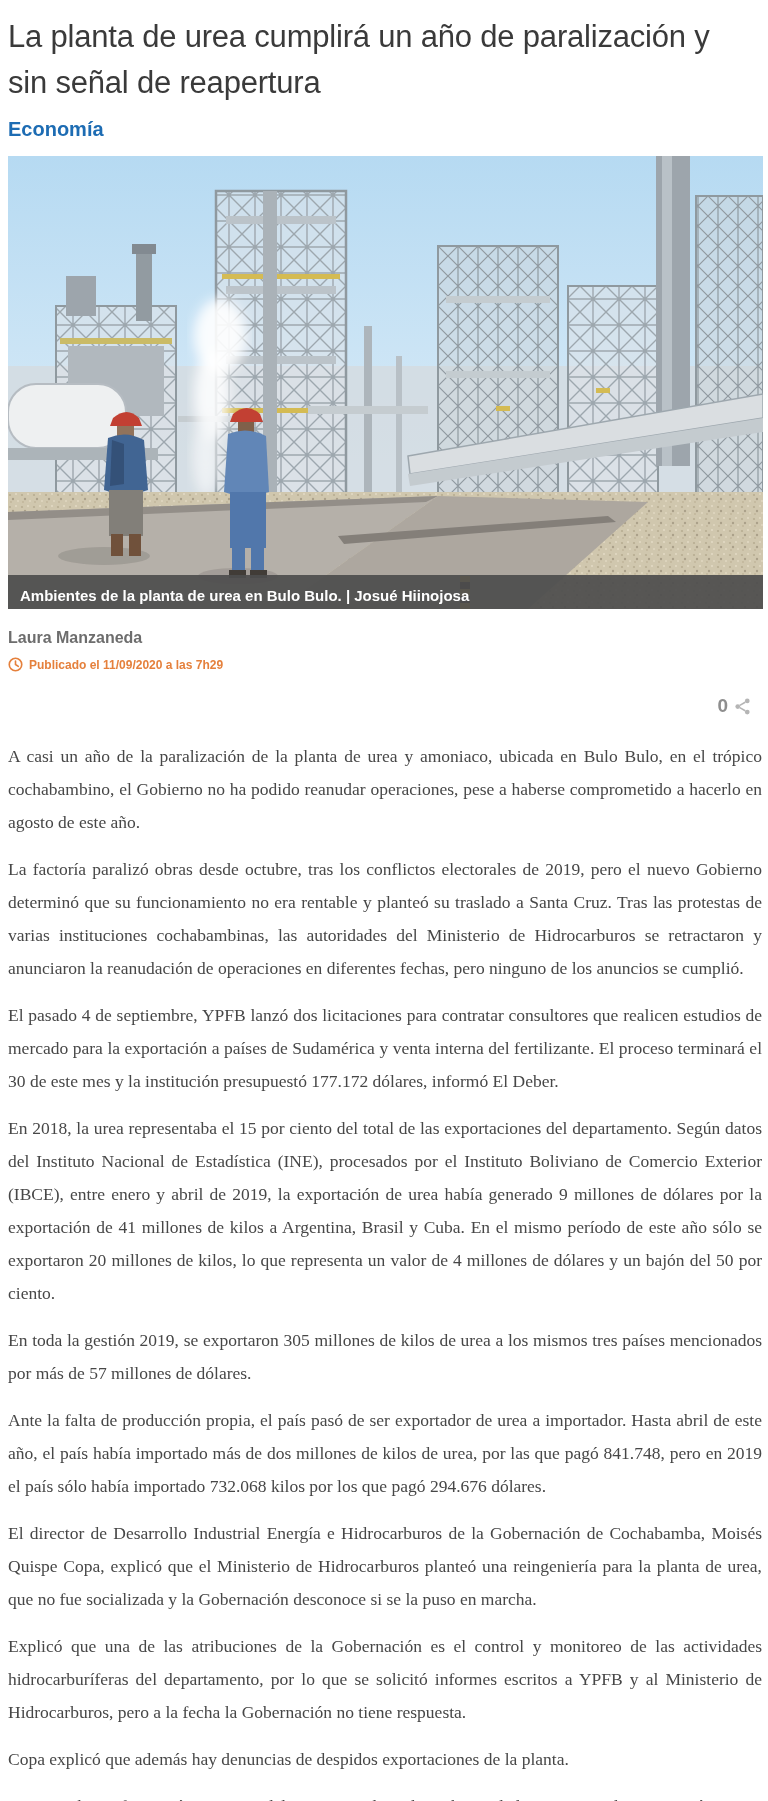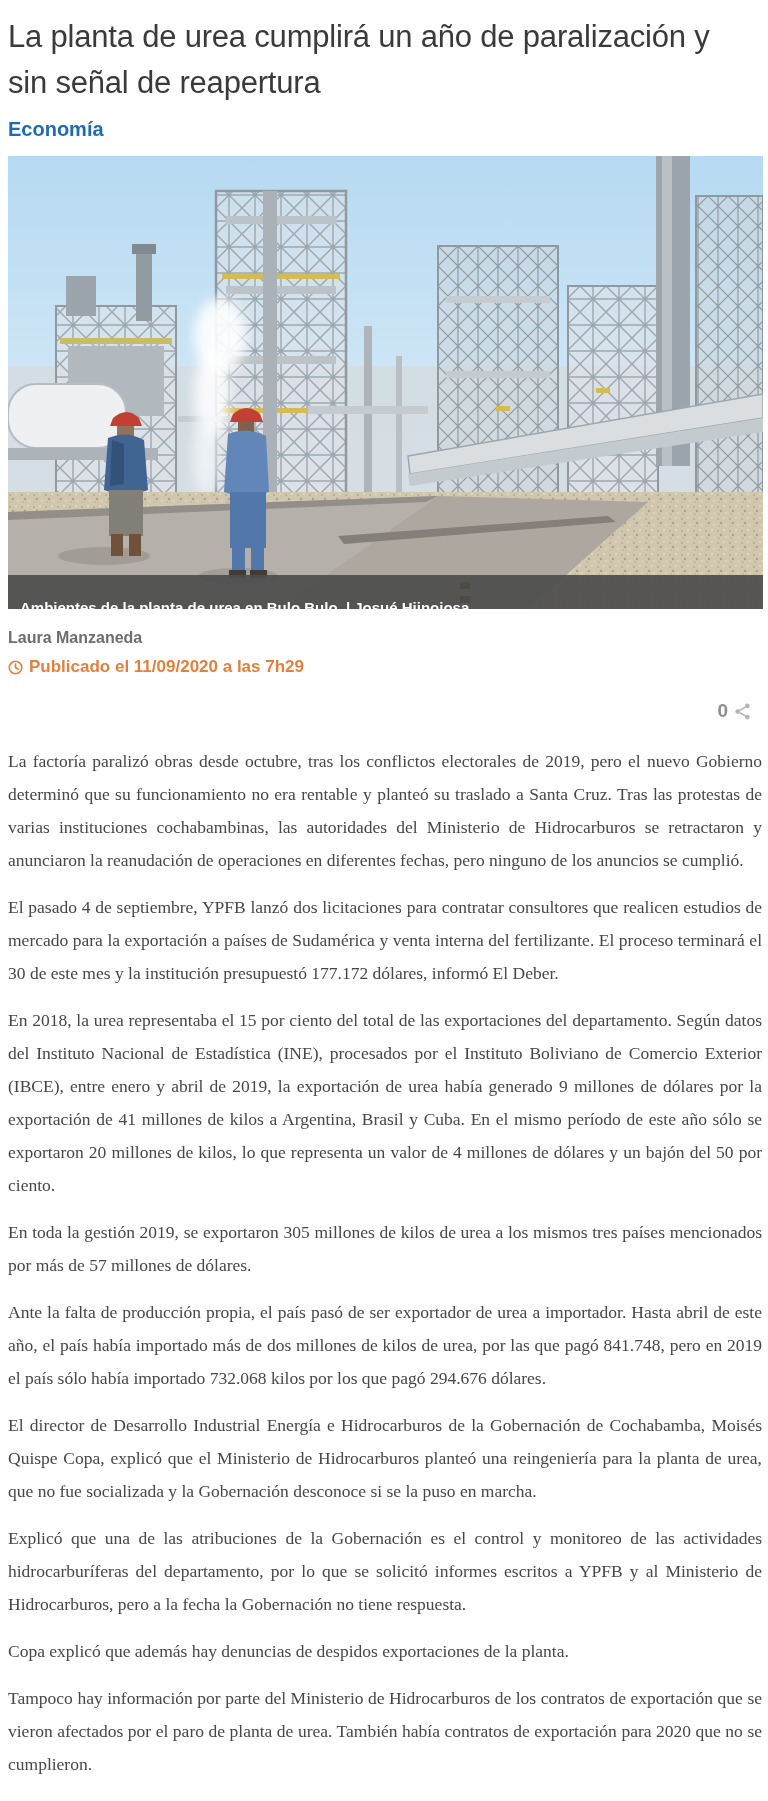--- a/index.html
+++ b/index.html
@@ -41,40 +41,40 @@
   .hero svg { display: block; width: 100%; height: 100%; }
   .caption-bar {
     position: absolute;
     left: 0; right: 0; bottom: 0;
     height: 34px;
     background: rgba(77, 77, 77, 0.93);
     color: #ffffff;
     font-size: 15px;
     font-weight: 700;
     line-height: 34px;
-    padding: 16px 12px;
+    padding: 4px 12px;
     white-space: nowrap;
     overflow: hidden;
   }
 
   
   .byline { margin-top: 20px; }
   .author {
     color: #6d6d6d;
     font-size: 16px;
     font-weight: 700;
     margin-bottom: 10px;
     margin-top: 8px;
   }
   .pubdate {
     display: flex;
     align-items: center;
     gap: 6px;
     color: #e5803c;
-    font-size: 17px;
+    font-size: 12px;
     font-weight: 700;
   }
   .pubdate svg { flex: 0 0 auto; }
 
   .share-row {
     display: flex;
     justify-content: flex-end;
     align-items: center;
     gap: 5px;
     margin: 22px 10px 6px 0;
@@ -245,20 +245,21 @@
       <svg width="19" height="19" viewBox="0 0 24 24" aria-hidden="true">
         <circle cx="18" cy="5" r="3" fill="#b5b5b5"></circle>
         <circle cx="6" cy="12" r="3" fill="#b5b5b5"></circle>
         <circle cx="18" cy="19" r="3" fill="#b5b5b5"></circle>
         <path d="M8.6 10.6 L15.4 6.6 M8.6 13.4 L15.4 17.4" stroke="#b5b5b5" stroke-width="2" fill="none"></path>
       </svg>
     </span>
   </div>
 
   <div class="article-body">
+    <p>A casi un año de la paralización de la planta de urea y amoniaco, ubicada en Bulo Bulo, en el trópico cochabambino, el Gobierno no ha podido reanudar operaciones, pese a haberse comprometido a hacerlo en agosto de este año.</p>
     <p>La factoría paralizó obras desde octubre, tras los conflictos electorales de 2019, pero el nuevo Gobierno determinó que su funcionamiento no era rentable y planteó su traslado a Santa Cruz. Tras las protestas de varias instituciones cochabambinas, las autoridades del Ministerio de Hidrocarburos se retractaron y anunciaron la reanudación de operaciones en diferentes fechas, pero ninguno de los anuncios se cumplió.</p>
     <p>El pasado 4 de septiembre, YPFB lanzó dos licitaciones para contratar consultores que realicen estudios de mercado para la exportación a países de Sudamérica y venta interna del fertilizante. El proceso terminará el 30 de este mes y la institución presupuestó 177.172 dólares, informó El Deber.</p>
     <p>En 2018, la urea representaba el 15 por ciento del total de las exportaciones del departamento. Según datos del Instituto Nacional de Estadística (INE), procesados por el Instituto Boliviano de Comercio Exterior (IBCE), entre enero y abril de 2019, la exportación de urea había generado 9 millones de dólares por la exportación de 41 millones de kilos a Argentina, Brasil y Cuba. En el mismo período de este año sólo se exportaron 20 millones de kilos, lo que representa un valor de 4 millones de dólares y un bajón del 50 por ciento.</p>
     <p>En toda la gestión 2019, se exportaron 305 millones de kilos de urea a los mismos tres países mencionados por más de 57 millones de dólares.</p>
     <p>Ante la falta de producción propia, el país pasó de ser exportador de urea a importador. Hasta abril de este año, el país había importado más de dos millones de kilos de urea, por las que pagó 841.748, pero en 2019 el país sólo había importado 732.068 kilos por los que pagó 294.676 dólares.</p>
     <p>El director de Desarrollo Industrial Energía e Hidrocarburos de la Gobernación de Cochabamba, Moisés Quispe Copa, explicó que el Ministerio de Hidrocarburos planteó una reingeniería para la planta de urea, que no fue socializada y la Gobernación desconoce si se la puso en marcha.</p>
     <p>Explicó que una de las atribuciones de la Gobernación es el control y monitoreo de las actividades hidrocarburíferas del departamento, por lo que se solicitó informes escritos a YPFB y al Ministerio de Hidrocarburos, pero a la fecha la Gobernación no tiene respuesta.</p>
     <p>Copa explicó que además hay denuncias de despidos exportaciones de la planta.</p>
     <p>Tampoco hay información por parte del Ministerio de Hidrocarburos de los contratos de exportación que se vieron afectados por el paro de planta de urea. También había contratos de exportación para 2020 que no se cumplieron.</p>
   </div>

